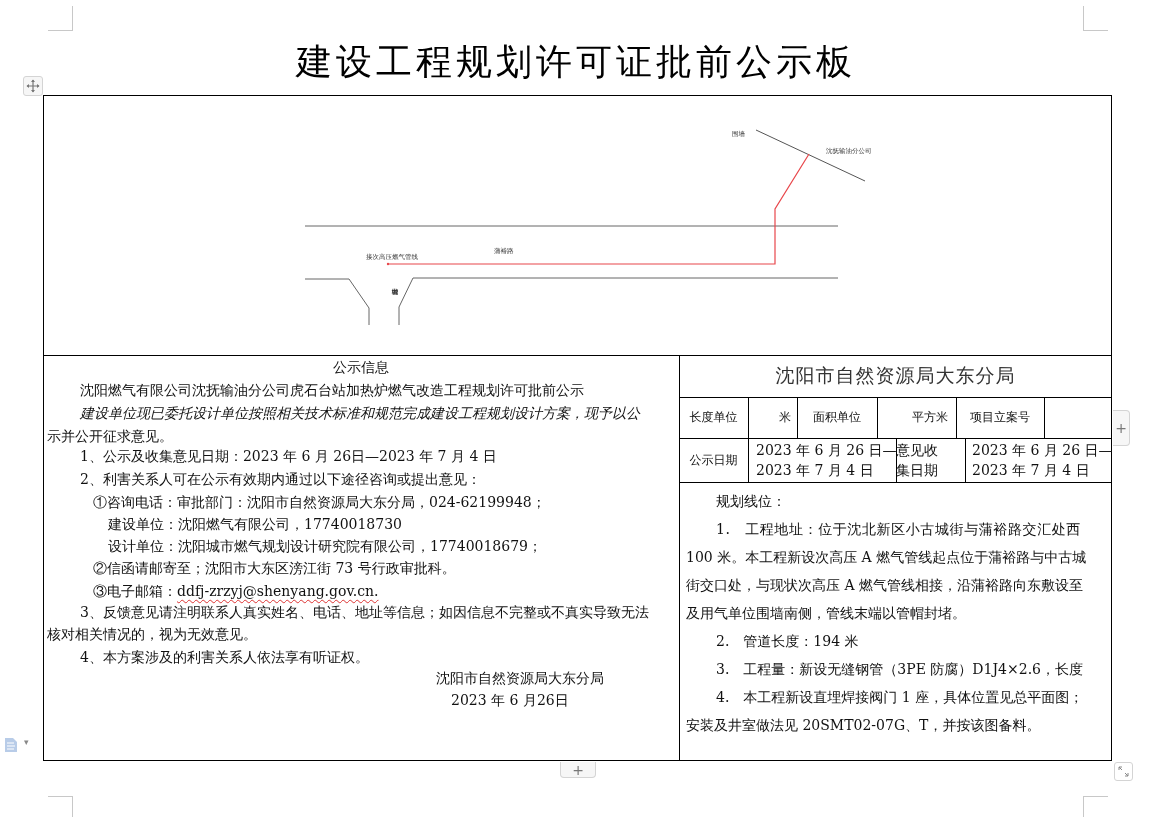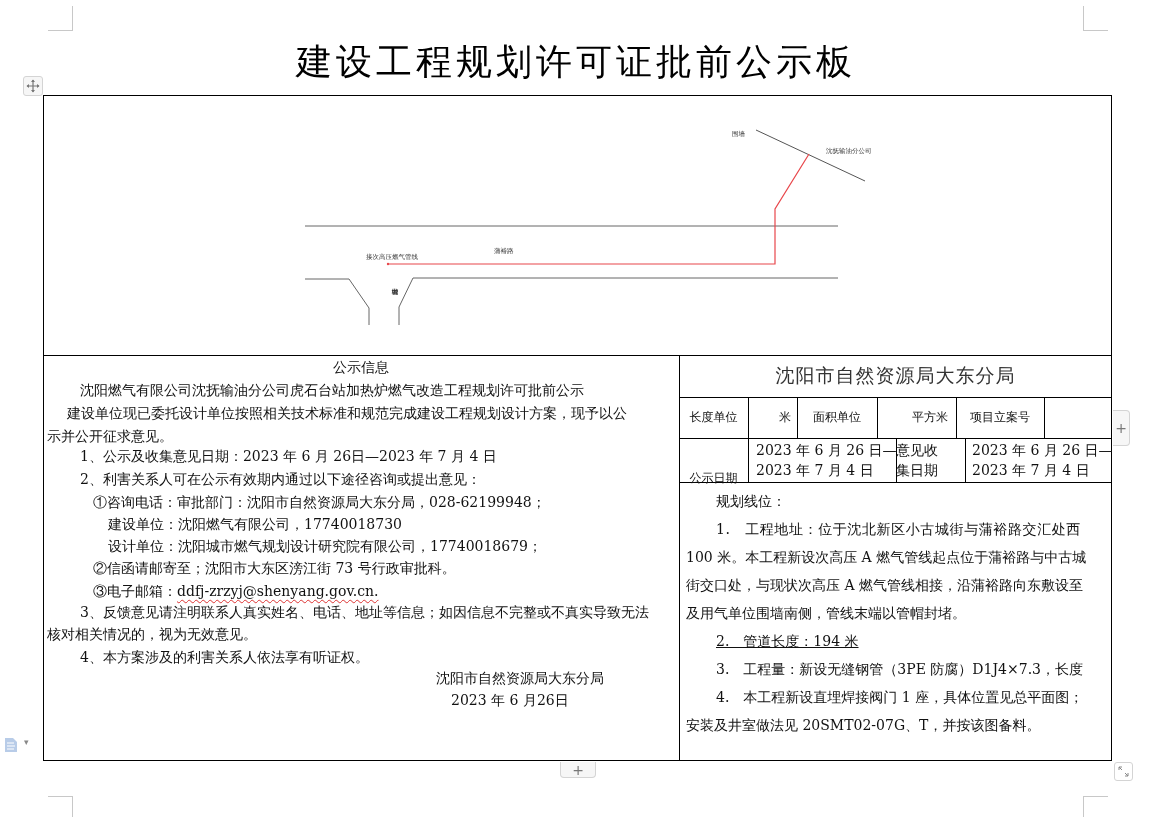--- a/index.html
+++ b/index.html
@@ -67,25 +67,25 @@
 <div class="vline" style="left:797px;top:397px;height:41px;"></div>
 <div class="vline" style="left:877px;top:397px;height:41px;"></div>
 <div class="vline" style="left:956px;top:397px;height:41px;"></div>
 <div class="vline" style="left:1044px;top:397px;height:41px;"></div>
 
 <div class="vline" style="left:896px;top:438px;height:44px;"></div>
 <div class="vline" style="left:965px;top:438px;height:44px;"></div>
 
 <div class="txt" style="left:43px;width:636px;text-align:center;top:356px;">公示信息</div>
 <div class="txt" style="left:80px;top:379px;">沈阳燃气有限公司沈抚输油分公司虎石台站加热炉燃气改造工程规划许可批前公示</div>
-<div class="txt" style="left:67px;top:402px;">建设单位现已委托设计单位按照相关技术标准和规范完成建设工程规划设计方案，现予以公</div>
+<div class="txt" style="left:80px;top:402px;font-style:italic;">建设单位现已委托设计单位按照相关技术标准和规范完成建设工程规划设计方案，现予以公</div>
 <div class="txt" style="left:47px;top:425px;">示并公开征求意见。</div>
 <div class="txt" style="left:80px;top:445px;">1、公示及收集意见日期：2023 年 6 月 26日—2023 年 7 月 4 日</div>
 <div class="txt" style="left:80px;top:468px;">2、利害关系人可在公示有效期内通过以下途径咨询或提出意见：</div>
-<div class="txt" style="left:93px;top:491px;">①咨询电话：审批部门：沈阳市自然资源局大东分局，028-62199948；</div>
+<div class="txt" style="left:93px;top:491px;">①咨询电话：审批部门：沈阳市自然资源局大东分局，024-62199948；</div>
 <div class="txt" style="left:108px;top:513px;">建设单位：沈阳燃气有限公司，17740018730</div>
 <div class="txt" style="left:108px;top:535px;">设计单位：沈阳城市燃气规划设计研究院有限公司，17740018679；</div>
 <div class="txt" style="left:93px;top:557px;">②信函请邮寄至；沈阳市大东区滂江街 73 号行政审批科。</div>
 <div class="txt" style="left:93px;top:580px;">
   <span>③电子邮箱：</span><span class="email">ddfj-zrzyj@shenyang.gov.cn.</span>
 </div>
 <div class="txt" style="left:80px;top:601px;">3、反馈意见请注明联系人真实姓名、电话、地址等信息；如因信息不完整或不真实导致无法</div>
 <div class="txt" style="left:47px;top:623px;">核对相关情况的，视为无效意见。</div>
 <div class="txt" style="left:80px;top:646px;">4、本方案涉及的利害关系人依法享有听证权。</div>
 <div class="txt" style="left:436px;top:667px;">沈阳市自然资源局大东分局</div>
@@ -93,42 +93,42 @@
 
 <div class="cell" style="left:679px;top:355px;width:433px;height:42px;font-size:19px;letter-spacing:1px;color:#333;">沈阳市自然资源局大东分局</div>
 
 <div class="cell lbl" style="left:679px;top:397px;width:69px;height:41px;">长度单位</div>
 <div class="cell lbl" style="left:748px;top:397px;width:49px;height:41px;justify-content:flex-end;padding-right:6px;box-sizing:border-box;">米</div>
 <div class="cell lbl" style="left:797px;top:397px;width:80px;height:41px;">面积单位</div>
 <div class="cell lbl" style="left:877px;top:397px;width:79px;height:41px;justify-content:flex-end;padding-right:8px;box-sizing:border-box;">平方米</div>
 <div class="cell lbl" style="left:956px;top:397px;width:88px;height:41px;">项目立案号</div>
 <div class="cell" style="left:1044px;top:397px;width:68px;height:41px;"></div>
 
-<div class="cell lbl" style="left:679px;top:456px;width:69px;height:44px;">公示日期</div>
+<div class="cell lbl" style="left:679px;top:438px;width:69px;height:44px;">公示日期</div>
 <div class="abs" style="left:756px;top:440px;width:140px;font-size:14px;line-height:20px;">
   <div style="white-space:nowrap;">2023 年 6 月 26 日—</div>
   <div style="white-space:nowrap;">2023 年 7 月 4 日</div>
 </div>
 <div class="abs lbl" style="left:896px;top:440px;width:69px;font-size:14px;line-height:20px;">
   <div>意见收</div>
   <div>集日期</div>
 </div>
 <div class="abs" style="left:972px;top:440px;width:138px;font-size:14px;line-height:20px;">
   <div style="white-space:nowrap;">2023 年 6 月 26 日—</div>
   <div style="white-space:nowrap;">2023 年 7 月 4 日</div>
 </div>
 
 <div class="abs" style="left:686px;top:487px;width:422px;font-size:14px;line-height:28px;">
   <div style="padding-left:30px;">规划线位：</div>
   <div style="padding-left:30px;white-space:nowrap;letter-spacing:0.6px;">1.　工程地址：位于沈北新区小古城街与蒲裕路交汇处西</div>
   <div style="white-space:nowrap;">100 米。本工程新设次高压 A 燃气管线起点位于蒲裕路与中古城</div>
   <div style="white-space:nowrap;">街交口处，与现状次高压 A 燃气管线相接，沿蒲裕路向东敷设至</div>
   <div style="white-space:nowrap;">及用气单位围墙南侧，管线末端以管帽封堵。</div>
-  <div style="padding-left:30px;white-space:nowrap;text-decoration:underline;">2.　管道长度：194 米</div>
-  <div style="padding-left:30px;white-space:nowrap;">3.　工程量：新设无缝钢管（3PE 防腐）D1J4×7.3，长度</div>
+  <div style="padding-left:30px;white-space:nowrap;">2.　管道长度：194 米</div>
+  <div style="padding-left:30px;white-space:nowrap;">3.　工程量：新设无缝钢管（3PE 防腐）D1J4×2.6，长度</div>
   <div style="padding-left:30px;white-space:nowrap;">4.　本工程新设直埋焊接阀门 1 座，具体位置见总平面图；</div>
   <div style="white-space:nowrap;">安装及井室做法见 20SMT02-07G、T，并按该图备料。</div>
 </div>
 
 <div class="handle" style="left:1113px;top:410px;width:16px;height:34px;border-left:none;border-radius:0 4px 4px 0;font-size:14px;">
   <span>+</span>
 </div>
 <div class="handle" style="left:560px;top:762px;width:34px;height:15px;border-top:none;border-radius:0 0 4px 4px;font-size:14px;">
   <span>+</span>
 </div>

